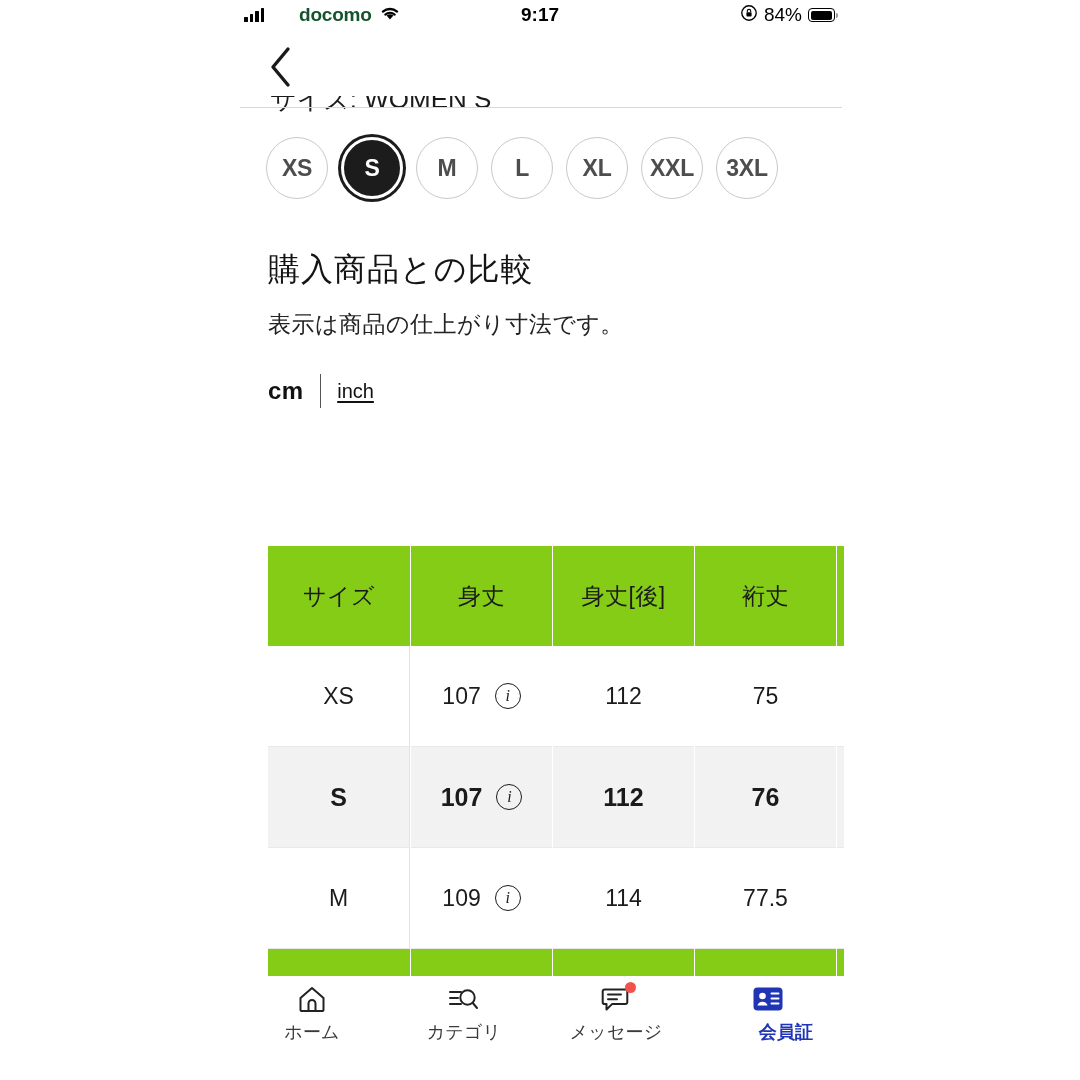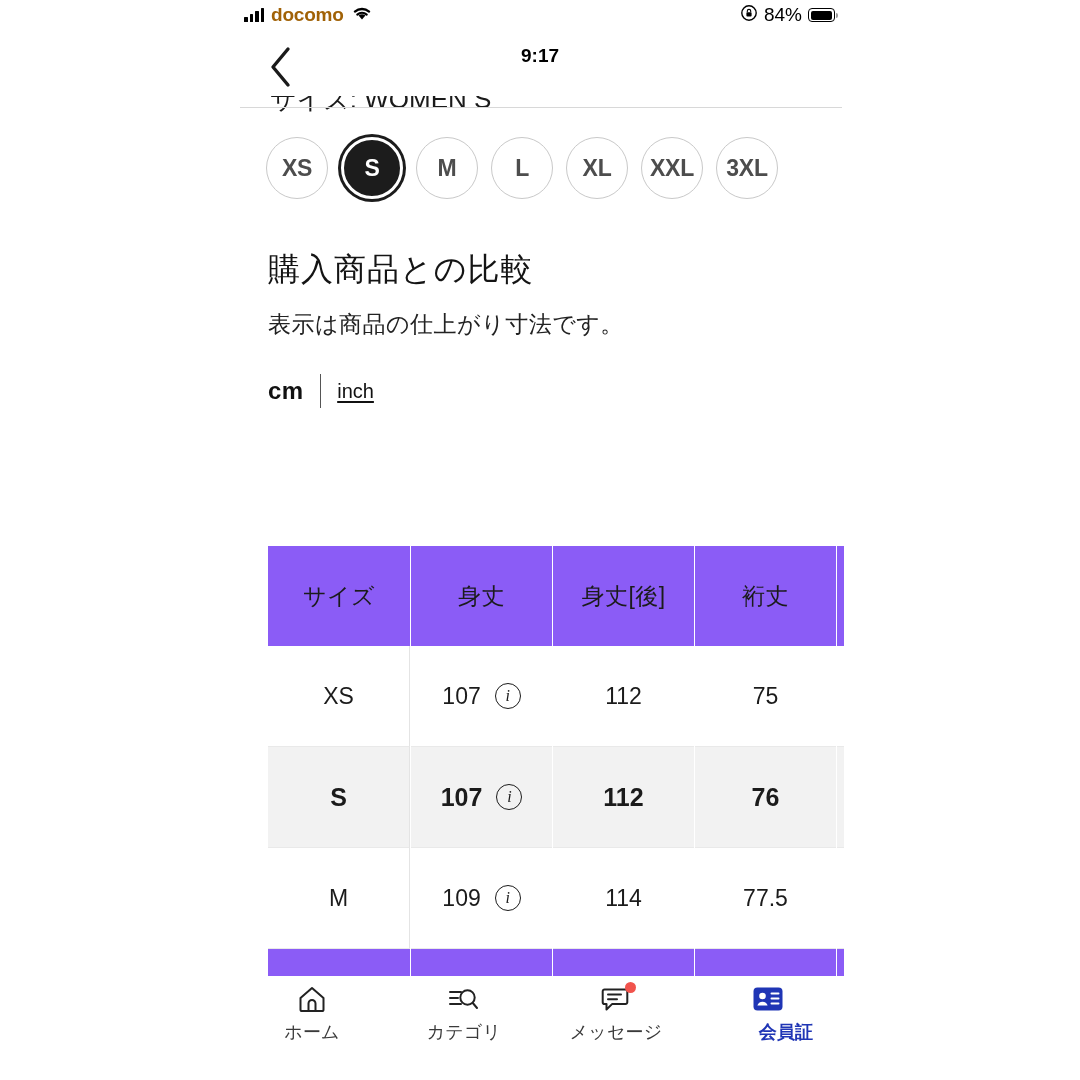--- a/index.html
+++ b/index.html
@@ -37,21 +37,22 @@
     left: 8px;
     top: 4px;
     display: flex;
     align-items: center;
     gap: 7px;
   }
   .sb-carrier {
     font-size: 19px;
     font-weight: 600;
     letter-spacing: -0.2px;
-    color: #a16207;
+    color: #14532d;
+    margin-left: 28px;
   }
   .signal {
     display: flex;
     align-items: flex-end;
     gap: 2px;
     height: 14px;
   }
   .signal i {
     display: block;
     width: 3.5px;
@@ -65,21 +66,20 @@
 
   .sb-center {
     position: absolute;
     left: 0; right: 0;
     text-align: center;
     top: 4px;
     font-size: 19px;
     font-weight: 600;
     letter-spacing: 0px;
     color: #000;
-    margin-top: 41px;
   }
   .sb-right {
     position: absolute;
     right: 9px;
     top: 4px;
     display: flex;
     align-items: center;
     gap: 6px;
   }
   .sb-batt-pct {
@@ -253,21 +253,21 @@
   table.sz th, table.sz td {
     height: 100px;
     text-align: center;
     vertical-align: middle;
     font-size: 23px;
     font-weight: 400;
     color: #1b1b1b;
     padding: 0;
   }
   table.sz th {
-    background: #8b5cf6;
+    background: #84cc16;
     font-weight: 400;
     letter-spacing: 0.5px;
   }
   table.sz td {
     background: #ffffff;
     border-bottom: 1px solid #e9e9e9;
   }
   tr.hl td {
     background: #f2f2f2;
     font-weight: bold;

